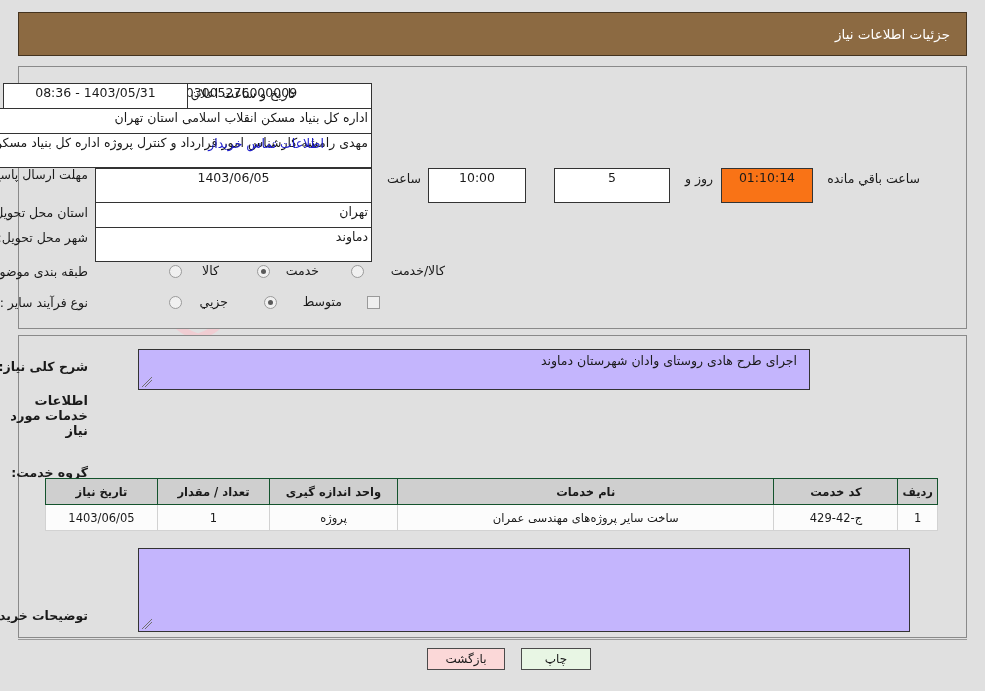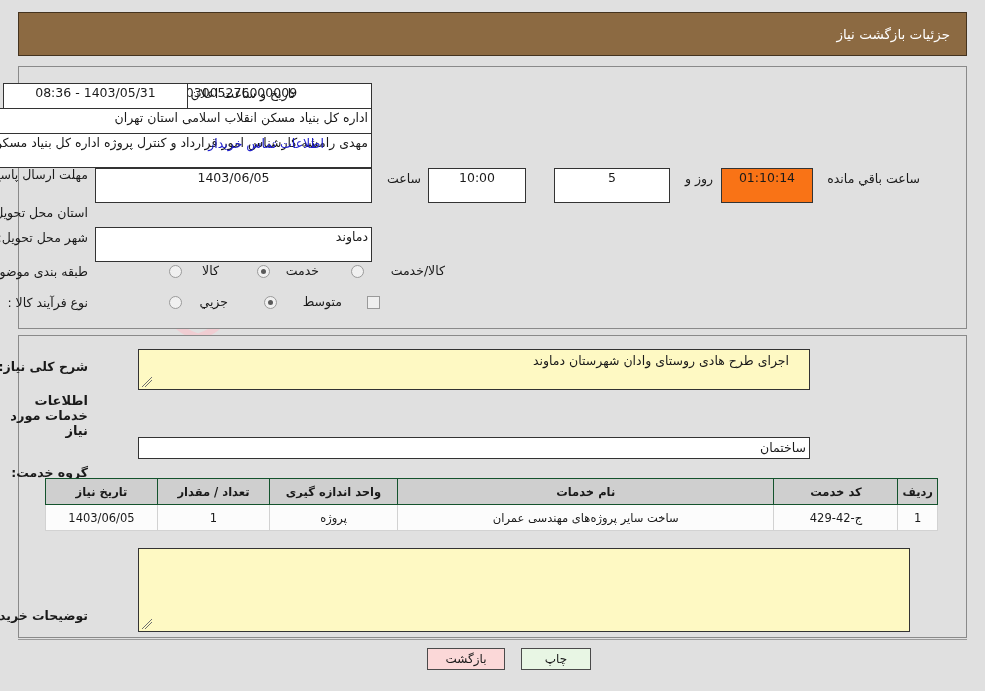--- a/index.html
+++ b/index.html
@@ -139,26 +139,26 @@
     position: absolute;
     width: 13px; height: 13px;
     background: #efefef;
     border: 1px solid #9a9a9a;
     z-index: 5;
   }
 
   
   .ta {
     position: absolute;
-    background: #fef9c3;
+    background: #c4b5fd;
     border: 1px solid #333333;
     font-size: 12.5px;
     color: #1a1a1a;
     font-family: "DejaVu Sans", "Liberation Sans", sans-serif;
-    padding: 3px 20px;
+    padding: 3px 12px;
     text-align: right;
     direction: rtl;
     overflow: hidden;
     z-index: 4;
   }
   .ta .grip {
     position: absolute;
     right: auto; left: 2px; bottom: 1px;
     width: 12px; height: 12px;
     z-index: 6;
@@ -236,21 +236,21 @@
 
   <div class="watermark">
     <svg class="wm-shield" viewBox="0 0 86 104">
       <path d="M43 3 L82 17 L82 52 C82 78 62 95 43 101 C24 95 4 78 4 52 L4 17 Z" fill="none" stroke="#f0cdd2" stroke-width="7"></path>
       <path d="M24 46 L39 74 L66 32" fill="none" stroke="#f0cdd2" stroke-width="9" stroke-linecap="round" stroke-linejoin="round"></path>
     </svg>
     <div class="wm-text">AriaTender.net</div>
   </div>
 
   <div class="header-bar">
-    <span class="header-title">جزئیات بازگشت نیاز</span>
+    <span class="header-title">جزئیات اطلاعات نیاز</span>
   </div>
 
   <div class="panel" id="panel-top"></div>
 
   <div class="lbl" style="right:897px; top:86px;">شماره نیاز:</div>
   <div class="inp ctr" style="right:613px; top:83px; width:277px;">1103005276000009</div>
 
   <div class="lbl" style="right:690px; top:86px;">تاریخ و ساعت اعلان عمومی:</div>
   <div class="inp ctr" style="right:797px; top:83px; width:185px; left:auto;">1403/05/31 - 08:36</div>
 
@@ -264,33 +264,34 @@
   <div class="lbl" style="right:897px; top:167px;" style2="">مهلت ارسال پاسخ: تا تاریخ:</div>
   <div class="inp ctr" style="right:613px; top:168px; width:277px;">1403/06/05</div>
   <div class="lbl" style="right:564px; top:171px;">ساعت</div>
   <div class="inp ctr" style="right:459px; top:168px; width:98px;">10:00</div>
   <div class="inp ctr" style="right:315px; top:168px; width:116px;">5</div>
   <div class="lbl" style="right:272px; top:171px;">روز و</div>
   <div class="inp ctr yellow" style="right:172px; top:168px; width:92px;">01:10:14</div>
   <div class="lbl" style="right:65px; top:171px;">ساعت باقي مانده</div>
 
   <div class="lbl" style="right:897px; top:205px;">استان محل تحویل:</div>
+  <div class="inp" style="right:613px; top:202px; width:277px;">تهران</div>
 
   <div class="lbl" style="right:897px; top:230px;">شهر محل تحویل:</div>
   <div class="inp" style="right:613px; top:227px; width:277px;">دماوند</div>
 
   <div class="lbl" style="right:897px; top:264px;">طبقه بندی موضوعی:</div>
   <span class="radio" style="right:803px; top:265px;"></span>
   <span class="radio-lbl" style="right:766px; top:263px;">کالا</span>
   <span class="radio on" style="right:715px; top:265px;"></span>
   <span class="radio-lbl" style="right:666px; top:263px;">خدمت</span>
   <span class="radio" style="right:621px; top:265px;"></span>
   <span class="radio-lbl" style="right:540px; top:263px;">کالا/خدمت</span>
 
-  <div class="lbl" style="right:897px; top:295px;">نوع فرآیند کالا :</div>
+  <div class="lbl" style="right:897px; top:295px;">نوع فرآیند سایر :</div>
   <span class="radio" style="right:803px; top:296px;"></span>
   <span class="radio-lbl" style="right:757px; top:294px;">جزیي</span>
   <span class="radio on" style="right:708px; top:296px;"></span>
   <span class="radio-lbl" style="right:643px; top:294px;">متوسط</span>
   <span class="chk" style="right:605px; top:296px;"></span>
 
   <div class="panel" id="panel-bottom"></div>
 
   <div class="lbl b" style="right:897px; top:359px;">شرح کلی نیاز:</div>
   <div class="ta" style="right:175px; top:349px; width:672px; height:41px;">
@@ -298,21 +299,20 @@
     <span class="grip">
       <svg width="12" height="12" viewBox="0 0 12 12">
           <path d="M1 11 L11 1 M4 11 L11 4" stroke="#707070" stroke-width="1" fill="none"></path>
         </svg>
     </span>
   </div>
 
   <div class="sec-head" style="right:897px; top:393px;">اطلاعات خدمات مورد نیاز</div>
 
   <div class="lbl b" style="right:897px; top:465px;">گروه خدمت:</div>
-  <div class="inp" style="right:175px; top:437px; width:672px; height:22px; line-height:20px;">ساختمان</div>
 
   <table class="tbl">
     <thead>
       <tr>
         <th style="width:36px;">ردیف</th>
         <th style="width:124px;">کد خدمت</th>
         <th>نام خدمات</th>
         <th style="width:128px;">واحد اندازه گیری</th>
         <th style="width:112px;">تعداد / مقدار</th>
         <th style="width:112px;">تاریخ نیاز</th>

